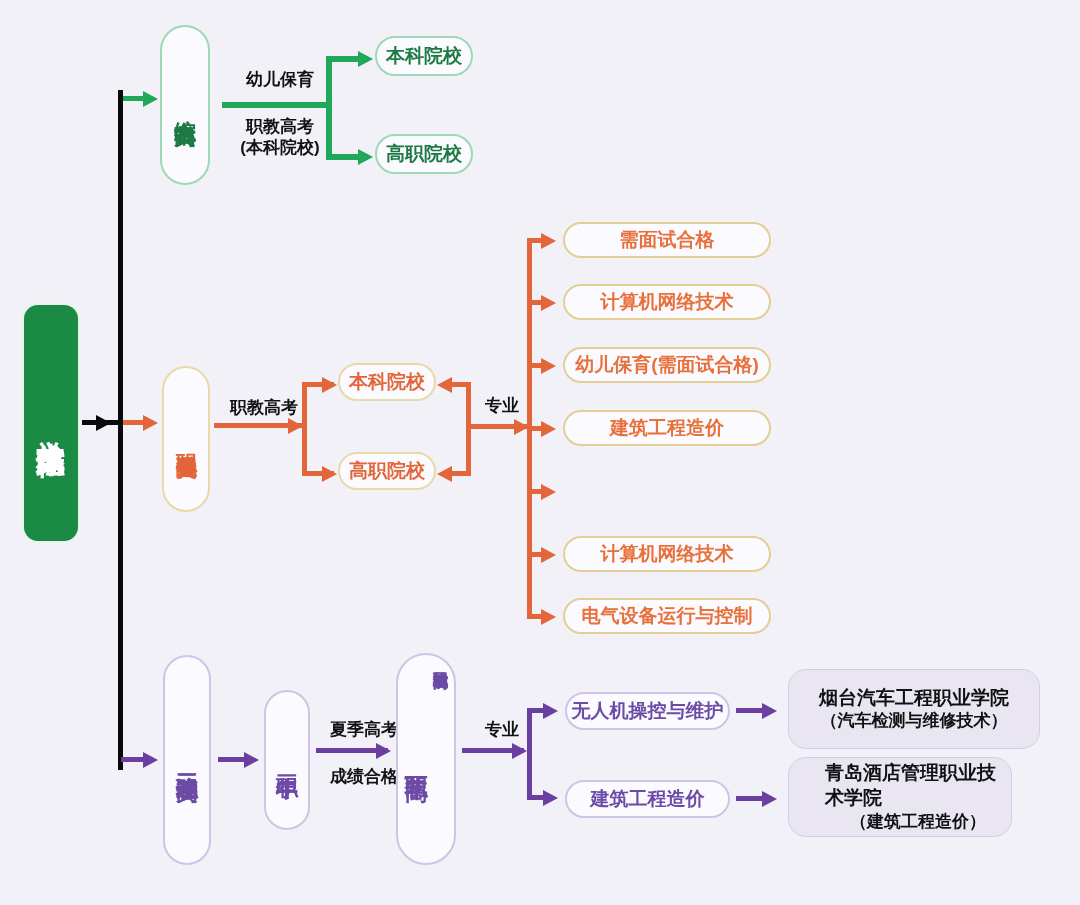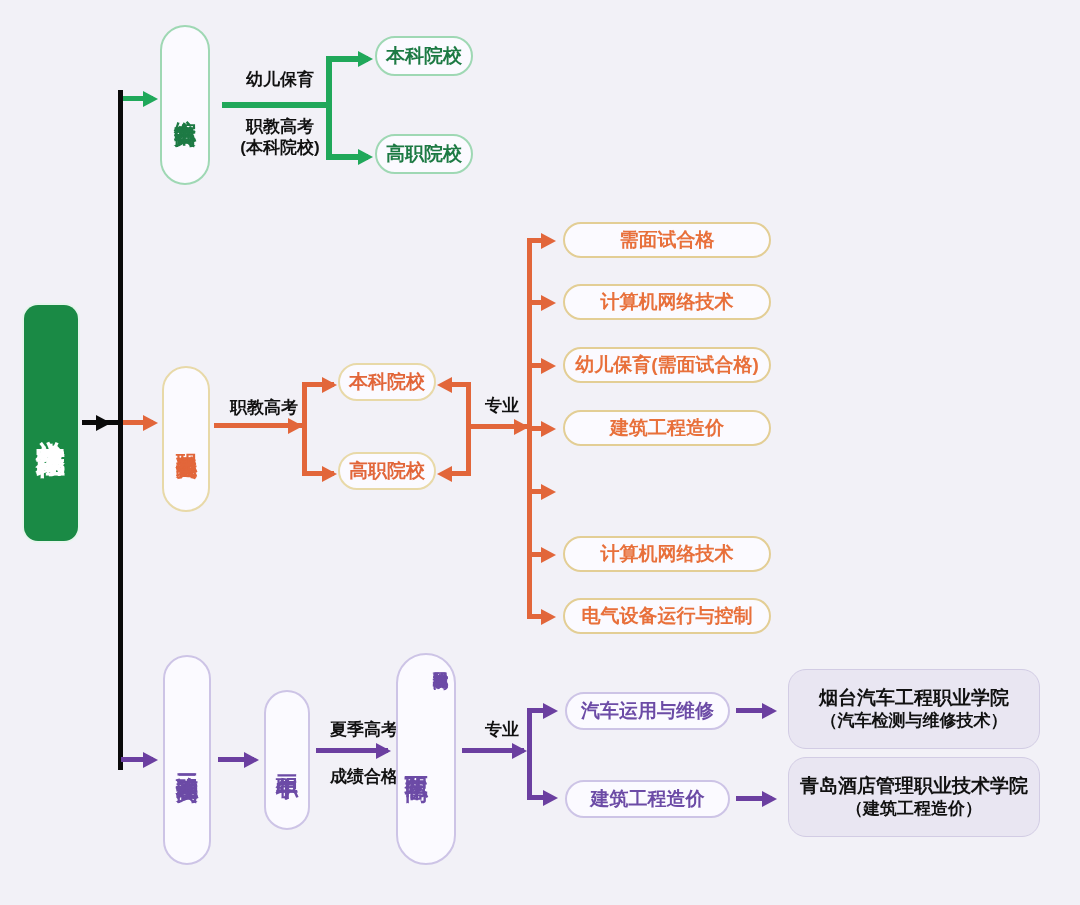--- a/index.html
+++ b/index.html
@@ -193,31 +193,31 @@
 
   <div class="ln h-purple" style="left:462px;top:748px;width:62px;height:5px;"></div>
   <div class="ar ar-r purple" style="left:512px;top:742.5px;"></div>
 
   <div class="ln h-purple" style="left:527px;top:708px;width:5px;height:92px;"></div>
   <div class="ln h-purple" style="left:527px;top:708px;width:24px;height:5px;"></div>
   <div class="ar ar-r purple" style="left:543px;top:702.5px;"></div>
   <div class="ln h-purple" style="left:527px;top:795px;width:24px;height:5px;"></div>
   <div class="ar ar-r purple" style="left:543px;top:789.5px;"></div>
 
-  <div class="pill purple-pill" style="left:565px;top:692px;width:165px;height:38px;font-size:19px;">汽车运用与维修</div>
+  <div class="pill purple-pill" style="left:565px;top:692px;width:165px;height:38px;font-size:19px;">无人机操控与维护</div>
   <div class="pill purple-pill" style="left:565px;top:780px;width:165px;height:38px;font-size:19px;">建筑工程造价</div>
 
   <div class="ln h-purple" style="left:736px;top:708px;width:36px;height:5px;"></div>
   <div class="ar ar-r purple" style="left:762px;top:702.5px;"></div>
   <div class="ln h-purple" style="left:736px;top:796px;width:36px;height:5px;"></div>
   <div class="ar ar-r purple" style="left:762px;top:790.5px;"></div>
 
   <div class="school-box" style="left:788px;top:669px;width:252px;height:80px;">
     <div style="font-size:19px;">烟台汽车工程职业学院</div>
     <div class="sub">（汽车检测与维修技术）</div>
   </div>
 
-  <div class="school-box" style="left:788px;top:757px;width:252px;height:80px;">
+  <div class="school-box" style="left:788px;top:757px;width:224px;height:80px;padding-left:36px;">
     <div style="font-size:19px;">青岛酒店管理职业技术学院</div>
     <div class="sub">（建筑工程造价）</div>
   </div>
 
 </div>
 
 </body></html>

